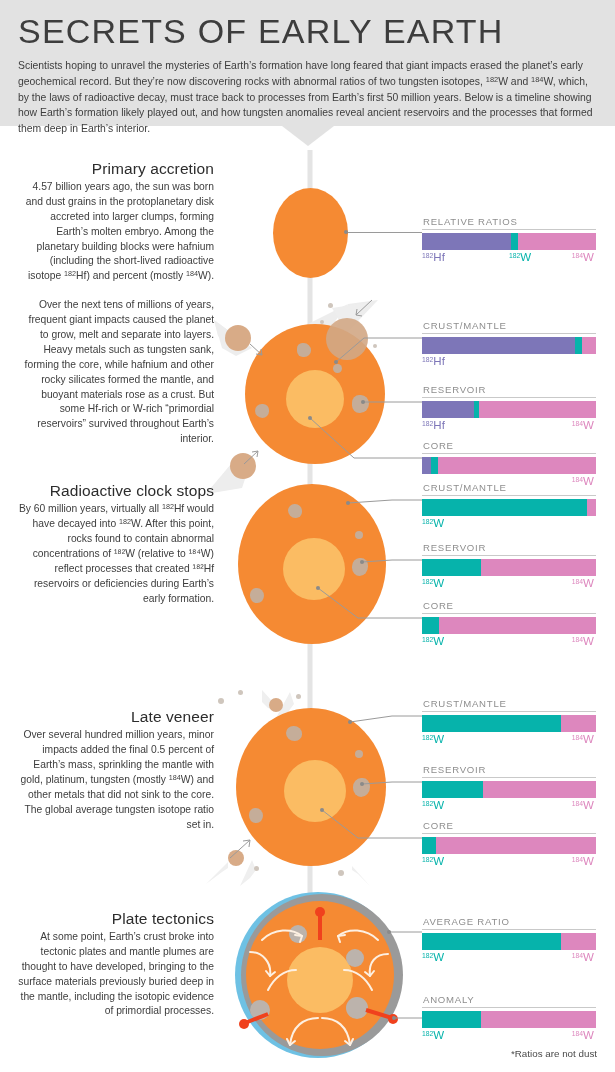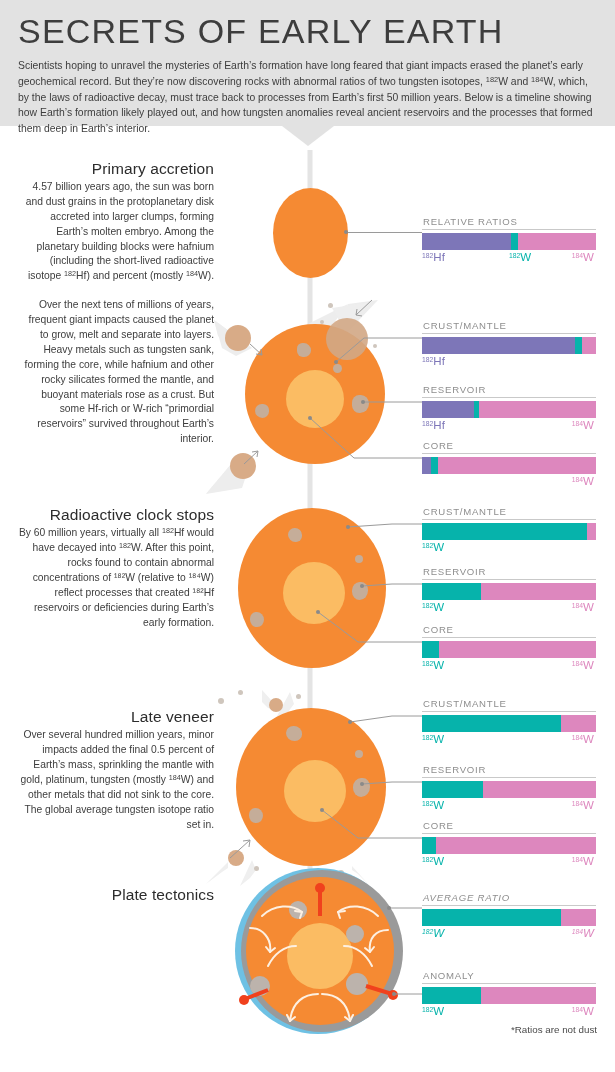--- a/index.html
+++ b/index.html
@@ -290,21 +290,21 @@
       <div class="seg hf" style="width:5%"></div>
       <div class="seg w182" style="width:4%"></div>
       <div class="seg w184" style="width:91%"></div>
     </div>
     <div class="bar-keys">
       <span class="key k184" style="left:86%"><sup>184</sup><span>W</span></span>
     </div>
   </div>
 </div>
 
-<div class="stage" style="top:500px;height:180px;">
+<div class="stage" style="top:476px;height:180px;">
 
   <div class="txtcol" style="top:6px;">
     <h2 class="stage-title">Radioactive clock stops</h2>
     <p class="stage-body"><span>By 60 million years, virtually all </span><sup>182</sup><span>Hf would have decayed into </span><sup>182</sup><span>W. After this point, rocks found to contain abnormal concentrations of ¹⁸²W (relative to ¹⁸⁴W) reflect processes that created ¹⁸²Hf reservoirs or deficiencies during Earth’s early formation.</span></p>
   </div>
 
   <div class="art" style="left:0;top:0;width:615px;height:180px;">
     <div class="earth" style="left:238px;top:8px;width:148px;height:160px;"></div>
     <div class="core" style="left:283px;top:62px;width:62px;height:62px;"></div>
     <div class="blob" style="left:288px;top:28px;width:14px;height:14px;border-radius:48% 52% 45% 55%;"></div>
@@ -437,24 +437,25 @@
       <div class="seg w182" style="width:8%"></div>
       <div class="seg w184" style="width:92%"></div>
     </div>
     <div class="bar-keys">
       <span class="key k182" style="left:0"><sup>182</sup><span>W</span></span>
       <span class="key k184" style="left:86%"><sup>184</sup><span>W</span></span>
     </div>
   </div>
 </div>
 
-<div class="stage" style="top:866px;height:182px;">
+<div class="stage" style="top:890px;height:182px;">
 
   <div class="txtcol" style="top:20px;">
     <h2 class="stage-title">Plate tectonics</h2>
+    <p class="stage-body">At some point, Earth’s crust broke into tectonic plates and mantle plumes are thought to have developed, bringing to the surface materials previously buried deep in the mantle, including the isotopic evidence of primordial processes.</p>
   </div>
 
   <div class="art" style="left:0;top:0;width:615px;height:182px;">
     <svg class="leader-svg" width="615" height="182" style="left:0;top:0;">
 
       <circle cx="318" cy="85" r="83" fill="#6ec1e4"></circle>
 
       <circle cx="322" cy="85" r="81" fill="#9a9a9a"></circle>
 
       <circle cx="320" cy="85" r="74" fill="#f58a33"></circle>
@@ -492,21 +493,21 @@
     </svg>
   </div>
 
   <svg class="leader-svg" width="615" height="182" style="left:0;top:0;">
     <path d="M390,42 L422,42" stroke="#9a9a9a" stroke-width="1" fill="none"></path>
     <circle cx="389" cy="42" r="2" fill="#8a8a8a"></circle>
     <path d="M394,128 L422,128" stroke="#9a9a9a" stroke-width="1" fill="none"></path>
     <circle cx="394" cy="128" r="2" fill="#8a8a8a"></circle>
   </svg>
 
-  <div class="bargroup" style="left:422px;top:26px;width:174px;font-style:italic;">
+  <div class="bargroup" style="left:422px;top:26px;width:174px;">
     <div class="bar-label">AVERAGE RATIO</div>
     <div class="bar-rule"></div>
     <div class="bar">
       <div class="seg w182" style="width:80%"></div>
       <div class="seg w184" style="width:20%"></div>
     </div>
     <div class="bar-keys">
       <span class="key k182" style="left:0"><sup>182</sup><span>W</span></span>
       <span class="key k184" style="left:86%"><sup>184</sup><span>W</span></span>
     </div>

